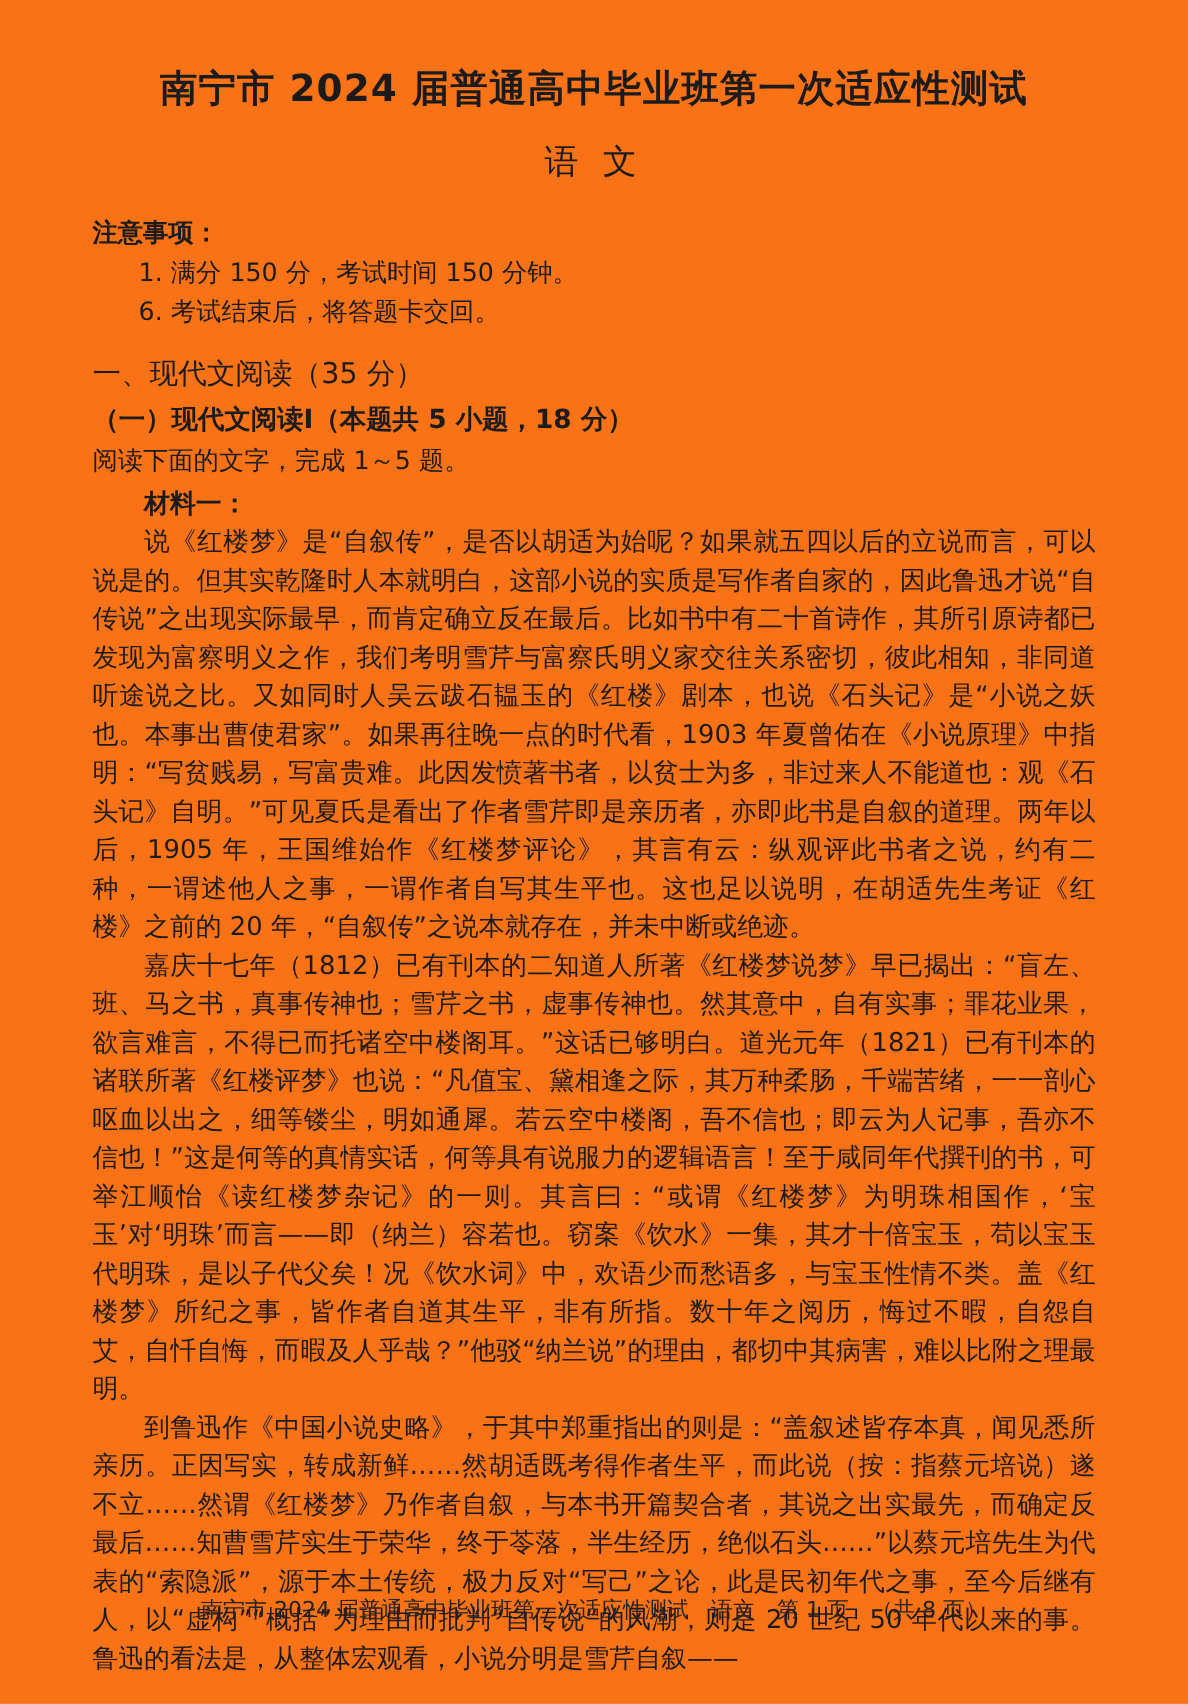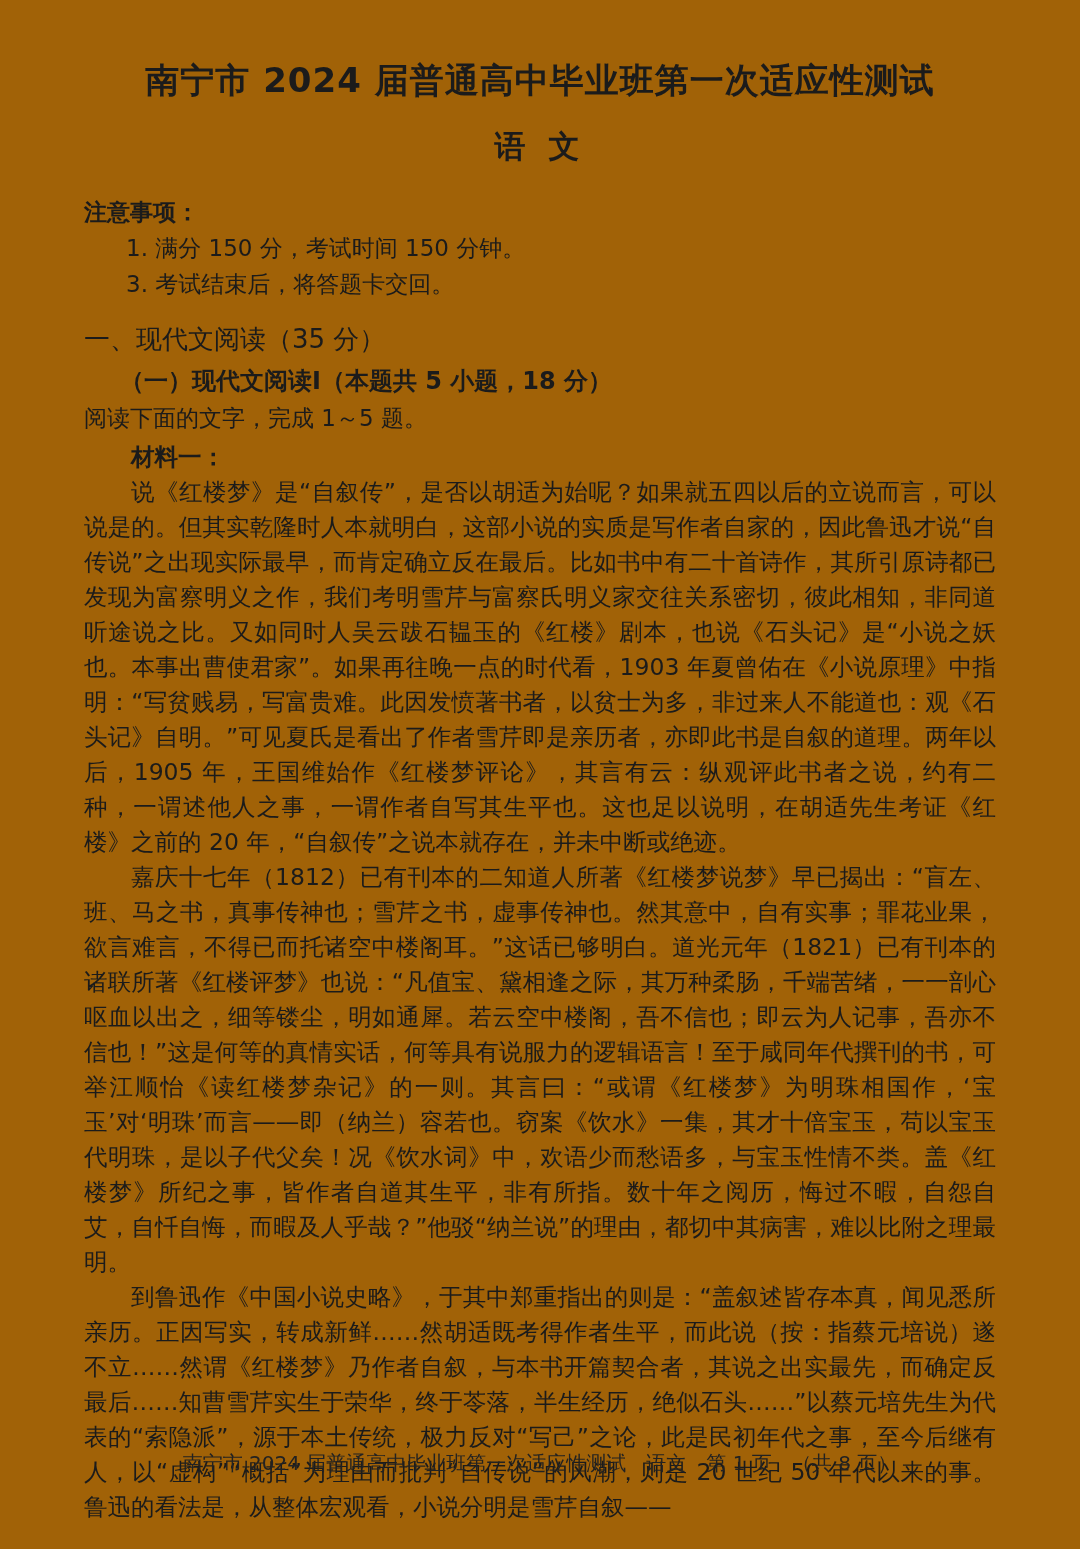--- a/index.html
+++ b/index.html
@@ -5,39 +5,39 @@
   html, body {
     margin: 0;
     padding: 0;
     background: #e8e8e6;
   }
   .page {
     position: relative;
     width: 1080px;
     height: 1549px;
     margin: 0 auto;
-    background: #a16207;
+    background: #f97316;
     color: #1b1b1b;
     font-family: "DejaVu Sans", "Liberation Sans", sans-serif;
     box-sizing: border-box;
     padding: 48px 84px 0 84px;
     overflow: hidden;
   }
   .exam-title {
     margin: 10px 0 0 0;
     text-align: center;
     font-size: 34px;
     font-weight: 700;
     letter-spacing: 1px;
   }
   .subject-title {
     margin: 22px 0 0 0;
     text-align: center;
     font-size: 31px;
-    font-weight: 700;
+    font-weight: 400;
     letter-spacing: 6px;
   }
   .notices {
     margin-top: 26px;
     font-size: 23px;
     line-height: 36px;
   }
   .notices-heading {
     font-weight: 700;
     font-size: 23px;
@@ -56,21 +56,20 @@
   }
   .section-heading {
     margin-top: 20px;
     font-size: 26px;
     font-weight: 400;
   }
   .subsection-heading {
     margin-top: 8px;
     font-size: 24px;
     font-weight: 700;
-    margin-left: 36px;
   }
   .reading-instruction {
     margin-top: 6px;
     font-size: 23px;
   }
   .material {
     margin-top: 6px;
     font-size: 23.5px;
     line-height: 35px;
   }
@@ -99,21 +98,21 @@
 <body>
 
 <div class="page">
 
   <h1 class="exam-title">南宁市 2024 届普通高中毕业班第一次适应性测试</h1>
   <h2 class="subject-title">语 文</h2>
 
   <section class="notices">
     <div class="notices-heading">注意事项：</div>
     <div class="notice-item">1. 满分 150 分，考试时间 150 分钟。</div>
-    <div class="notice-item">3. 考试结束后，将答题卡交回。</div>
+    <div class="notice-item">6. 考试结束后，将答题卡交回。</div>
   </section>
 
   <div class="section-heading">一、现代文阅读（35 分）</div>
   <div class="subsection-heading">（一）现代文阅读Ⅰ（本题共 5 小题，18 分）</div>
   <div class="reading-instruction">阅读下面的文字，完成 1～5 题。</div>
 
   <section class="material">
     <div class="material-label">材料一：</div>
     <p>说《红楼梦》是“自叙传”，是否以胡适为始呢？如果就五四以后的立说而言，可以说是的。但其实乾隆时人本就明白，这部小说的实质是写作者自家的，因此鲁迅才说“自传说”之出现实际最早，而肯定确立反在最后。比如书中有二十首诗作，其所引原诗都已发现为富察明义之作，我们考明雪芹与富察氏明义家交往关系密切，彼此相知，非同道听途说之比。又如同时人吴云跋石韫玉的《红楼》剧本，也说《石头记》是“小说之妖也。本事出曹使君家”。如果再往晚一点的时代看，1903 年夏曾佑在《小说原理》中指明：“写贫贱易，写富贵难。此因发愤著书者，以贫士为多，非过来人不能道也：观《石头记》自明。”可见夏氏是看出了作者雪芹即是亲历者，亦即此书是自叙的道理。两年以后，1905 年，王国维始作《红楼梦评论》，其言有云：纵观评此书者之说，约有二种，一谓述他人之事，一谓作者自写其生平也。这也足以说明，在胡适先生考证《红楼》之前的 20 年，“自叙传”之说本就存在，并未中断或绝迹。</p>
     <p>嘉庆十七年（1812）已有刊本的二知道人所著《红楼梦说梦》早已揭出：“盲左、班、马之书，真事传神也；雪芹之书，虚事传神也。然其意中，自有实事；罪花业果，欲言难言，不得已而托诸空中楼阁耳。”这话已够明白。道光元年（1821）已有刊本的诸联所著《红楼评梦》也说：“凡值宝、黛相逢之际，其万种柔肠，千端苦绪，一一剖心呕血以出之，细等镂尘，明如通犀。若云空中楼阁，吾不信也；即云为人记事，吾亦不信也！”这是何等的真情实话，何等具有说服力的逻辑语言！至于咸同年代撰刊的书，可举江顺怡《读红楼梦杂记》的一则。其言曰：“或谓《红楼梦》为明珠相国作，‘宝玉’对‘明珠’而言——即（纳兰）容若也。窃案《饮水》一集，其才十倍宝玉，苟以宝玉代明珠，是以子代父矣！况《饮水词》中，欢语少而愁语多，与宝玉性情不类。盖《红楼梦》所纪之事，皆作者自道其生平，非有所指。数十年之阅历，悔过不暇，自怨自艾，自忏自悔，而暇及人乎哉？”他驳“纳兰说”的理由，都切中其病害，难以比附之理最明。</p>

